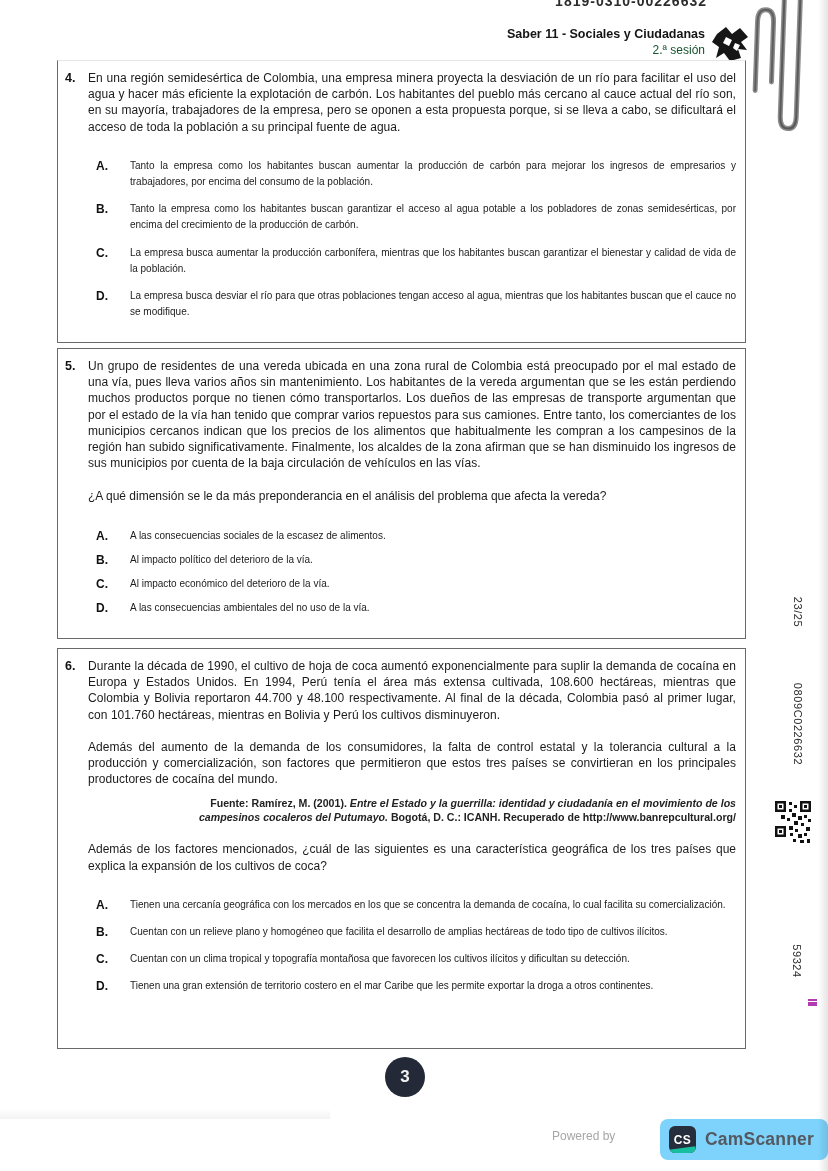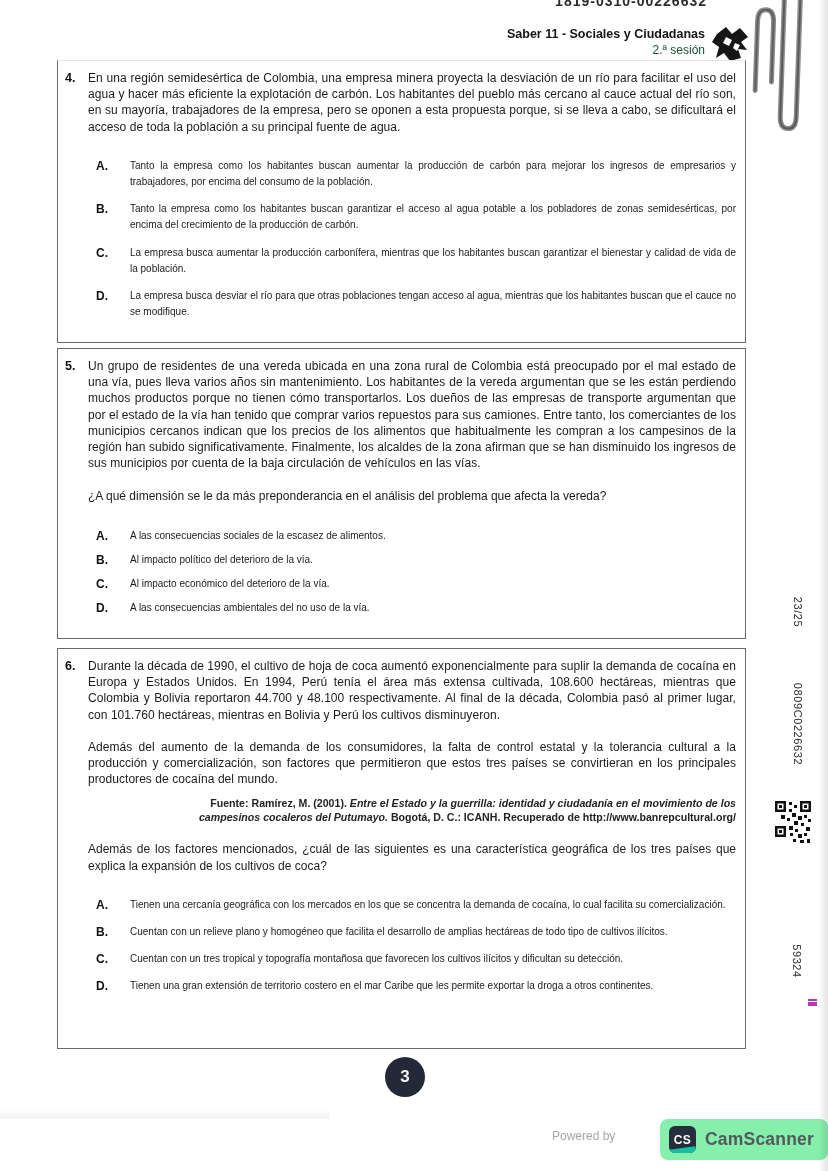--- a/index.html
+++ b/index.html
@@ -106,21 +106,21 @@
     border-radius:50%; background:#232936;
     display:flex; align-items:center; justify-content:center;
     color:#f3f3f3; font-size:17px; font-weight:700;
   }
   .powered-by {
     position:absolute; left:552px; top:1129px;
     font-size:12px; color:#a6a6a6;
   }
   .cs-badge {
     position:absolute; left:660px; top:1119px; height:41px;
-    background:#86efac; border-radius:8px;
+    background:#7dd3fc; border-radius:8px;
     display:flex; align-items:center; padding:0 14px 0 9px; gap:9px;
   }
   .cs-icon {
     width:27px; height:27px; border-radius:6px; background:#262d3c;
     position:relative; overflow:hidden;
     display:flex; align-items:center; justify-content:center;
   }
   .cs-icon span { color:#fff; font-size:12px; font-weight:700; position:relative; z-index:2; letter-spacing:0.3px;}
   .cs-icon::after {
     content:""; position:absolute; left:0; bottom:-3px; width:100%; height:8px;
@@ -221,21 +221,21 @@
           <div class="opt">
             <span class="opt-label">A.</span>
             <span class="opt-text">Tienen una cercanía geográfica con los mercados en los que se concentra la demanda de cocaína, lo cual facilita su comercialización.</span>
           </div>
           <div class="opt">
             <span class="opt-label">B.</span>
             <span class="opt-text">Cuentan con un relieve plano y homogéneo que facilita el desarrollo de amplias hectáreas de todo tipo de cultivos ilícitos.</span>
           </div>
           <div class="opt">
             <span class="opt-label">C.</span>
-            <span class="opt-text">Cuentan con un tres tropical y topografía montañosa que favorecen los cultivos ilícitos y dificultan su detección.</span>
+            <span class="opt-text">Cuentan con un clima tropical y topografía montañosa que favorecen los cultivos ilícitos y dificultan su detección.</span>
           </div>
           <div class="opt">
             <span class="opt-label">D.</span>
             <span class="opt-text">Tienen una gran extensión de territorio costero en el mar Caribe que les permite exportar la droga a otros continentes.</span>
           </div>
         </div>
       </div>
     </div>
   </div>
 

